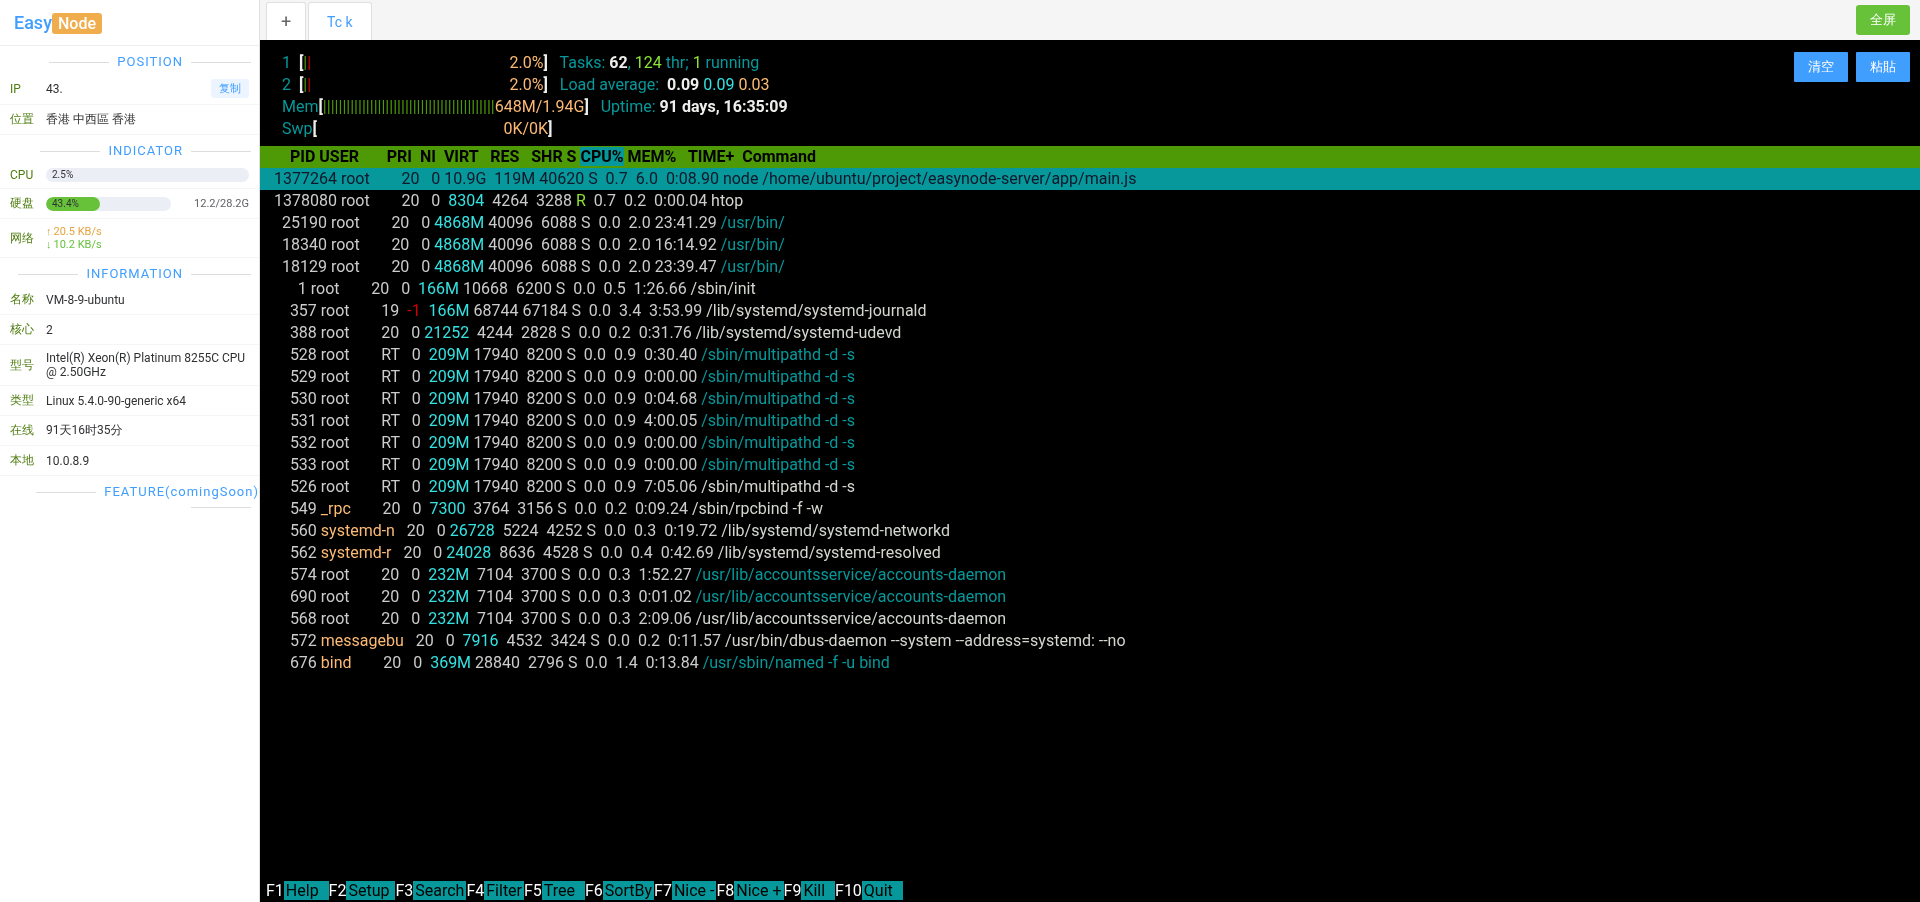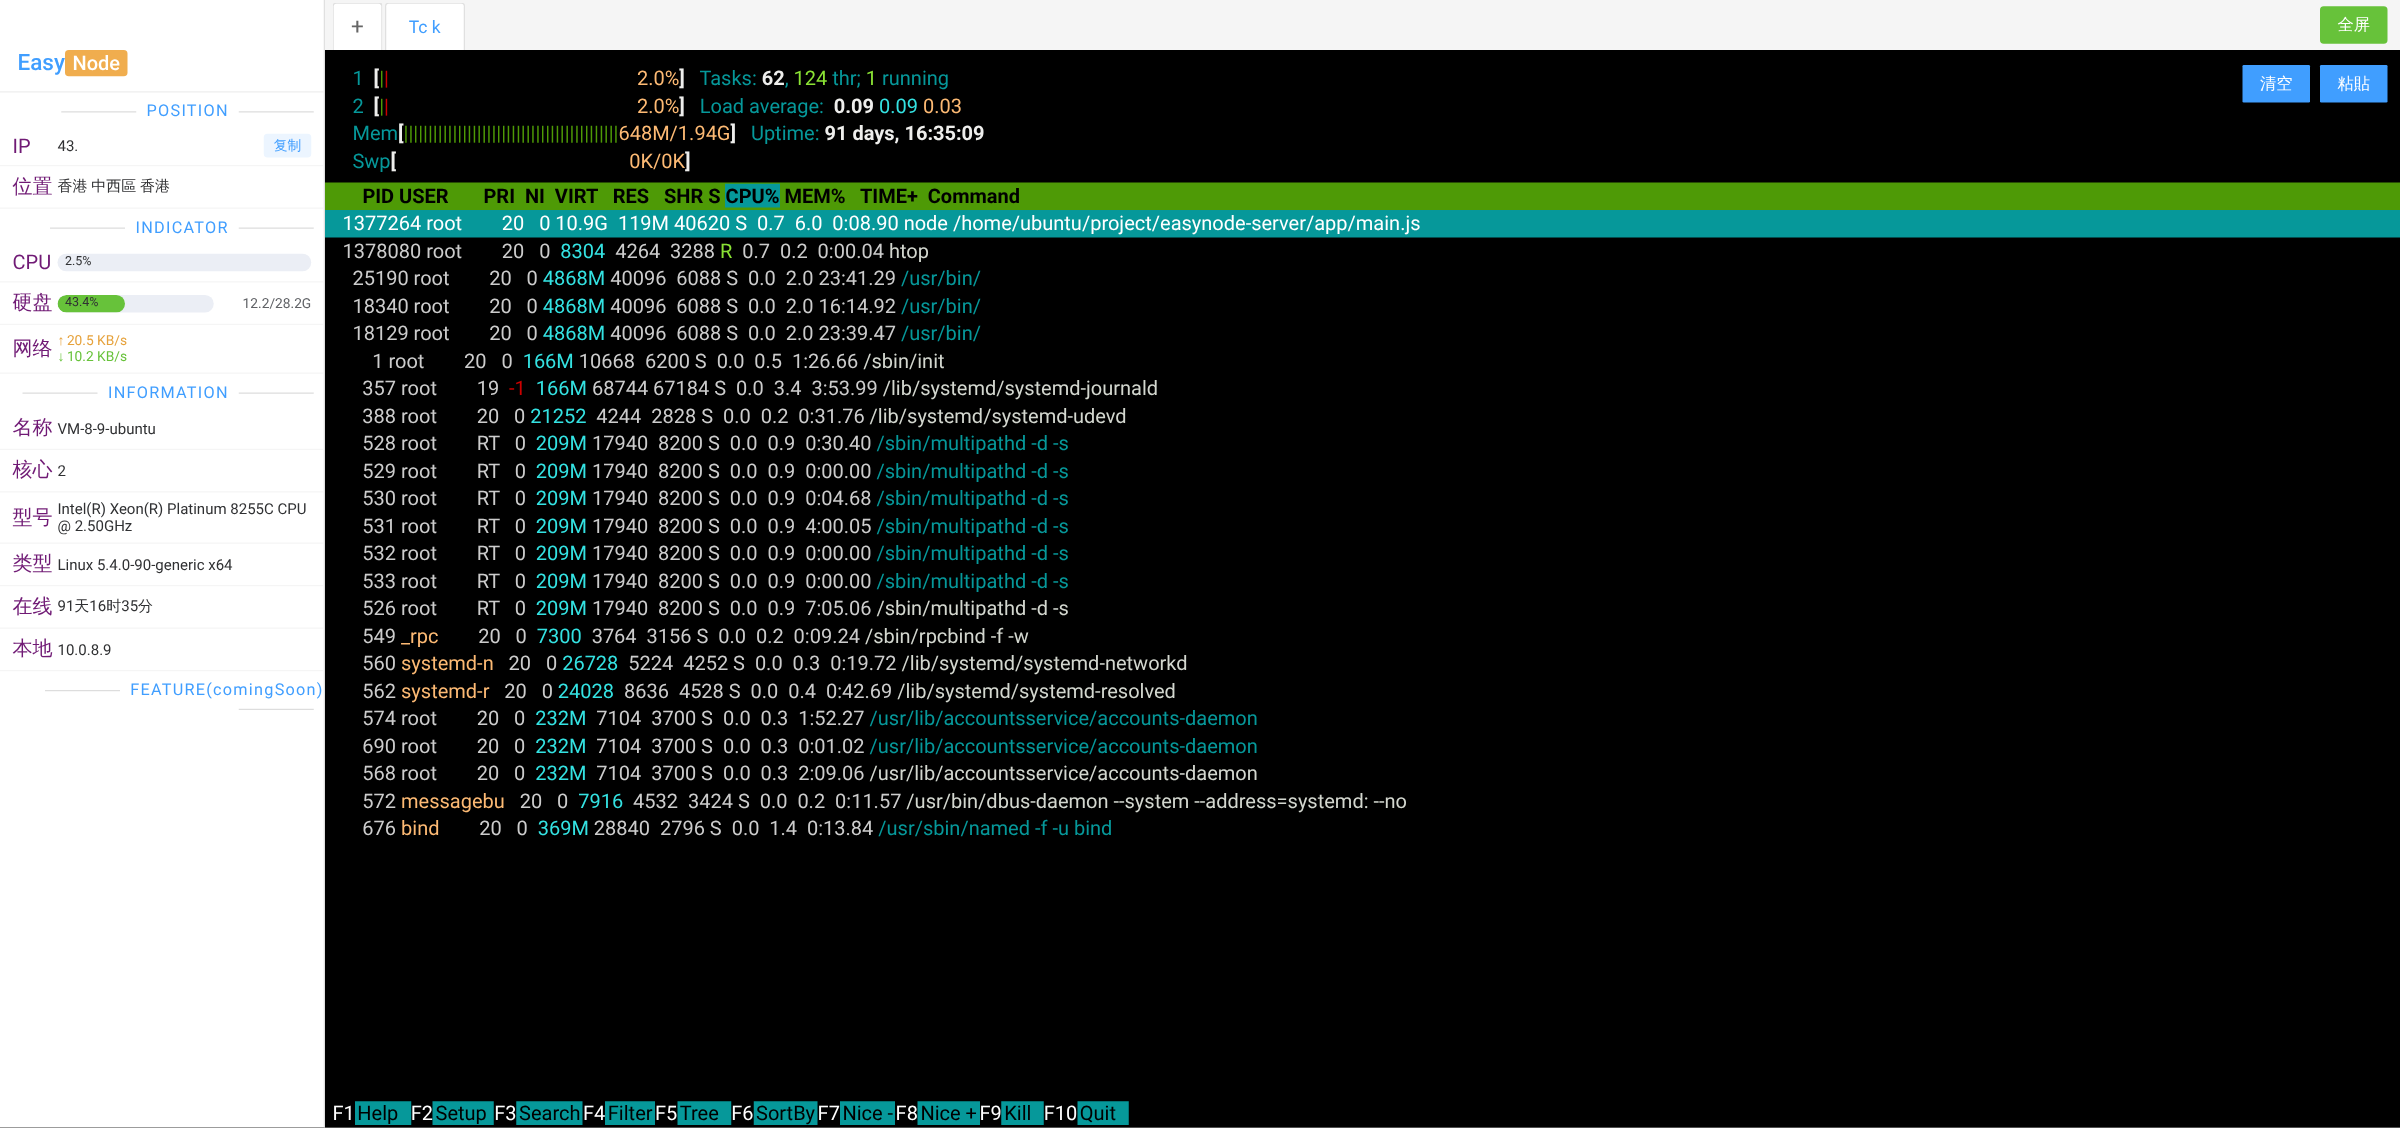--- a/index.html
+++ b/index.html
@@ -1,24 +1,24 @@
 <!DOCTYPE html>
 <html><head>
 <meta charset="utf-8">
 <style>
 * { margin:0; padding:0; box-sizing:border-box; font-family:-apple-system,BlinkMacSystemFont,"Segoe UI",Roboto,sans-serif; }
 body { background:#f5f5f5; width:1920px; height:902px; overflow:hidden; display:flex; }
 .sidebar { width:260px; background:#fff; border-right:1px solid #e0e0e0; height:100%; overflow-y:auto; font-size:13px; }
-.logo { padding:12px 14px; border-bottom:1px solid #eee;margin-top:28px; }
+.logo { padding:12px 14px; border-bottom:1px solid #eee; }
 .logo-easy { color:#409eff; font-weight:500; font-size:18px; }
 .logo-node { background:#f0ad4e; color:#fff; padding:1px 6px; border-radius:3px; font-weight:500; font-size:16px; }
 .section-title { text-align:right; color:#409eff; font-size:13px; padding:8px 0 4px; letter-spacing:1px; }
 .section-title::before,.section-title::after { content:""; display:inline-block; width:60px; height:1px; background:#ddd; vertical-align:middle; margin:0 8px; }
 .row { display:flex; align-items:center; padding:6px 10px; border-bottom:1px solid #f5f5f5; }
-.row-label { width:36px; color:#701a75; font-size:16px; }
+.row-label { width:36px; color:#4d7c0f; font-size:12px; }
 .row-value { flex:1; color:#303133; font-size:12px; }
 .copy-btn { background:#ecf5ff; color:#409eff; border:none; padding:2px 8px; font-size:11px; border-radius:3px; cursor:pointer; }
 .bar-wrap { flex:1; display:flex; align-items:center; gap:8px; }
 .bar { flex:1; height:14px; background:#ebeef5; border-radius:7px; position:relative; overflow:hidden; }
 .bar-fill { height:100%; border-radius:7px; position:absolute; left:0; top:0; }
 .bar-txt { position:absolute; left:6px; top:0; font-size:10px; line-height:14px; color:#303133; }
 .bar-right { font-size:11px; color:#606266; min-width:70px; text-align:right; }
 .net-up { color:#e6a23c; font-size:11px; }
 .net-down { color:#67c23a; font-size:11px; }
 .arrow { font-weight:bold; margin-right:2px; }
@@ -32,21 +32,21 @@
 .terminal { flex:1; background:#000; color:#ccc; font-family:Consolas,Monaco,monospace; font-size:16px; line-height:22px; padding:12px 0 0 0; overflow:hidden; position:relative; }
 .cyan { color:#06989a; }
 .tcyan { color:#34e2e2; }
 .green { color:#4e9a06; }
 .bgreen { color:#8ae234; }
 .white { color:#d3d7cf; }
 .bwhite { color:#eeeeec; font-weight:bold; }
 .red { color:#cc0000; }
 .dim { color:#fdba74; }
 .hdr-row { background:#4e9a06; color:#000; font-weight:bold; }
-.sel-row { background:#06989a; color:#ffffff; }
+.sel-row { background:#06989a; color:#0f172a; }
 .hdr-sort { background:#06989a;text-align:right; }
 .fn-key { color:#fff; }
 .fn-lbl { background:#06989a; color:#000; padding:0 2px; }
 .term-line { white-space:pre; padding:0 14px; }
 .proc-table { margin-top:6px; }
 .footer { position:absolute; bottom:0; left:0; right:0; background:#000; padding:0 6px; white-space:pre; }
 </style>
 </head>
 <body>
 

